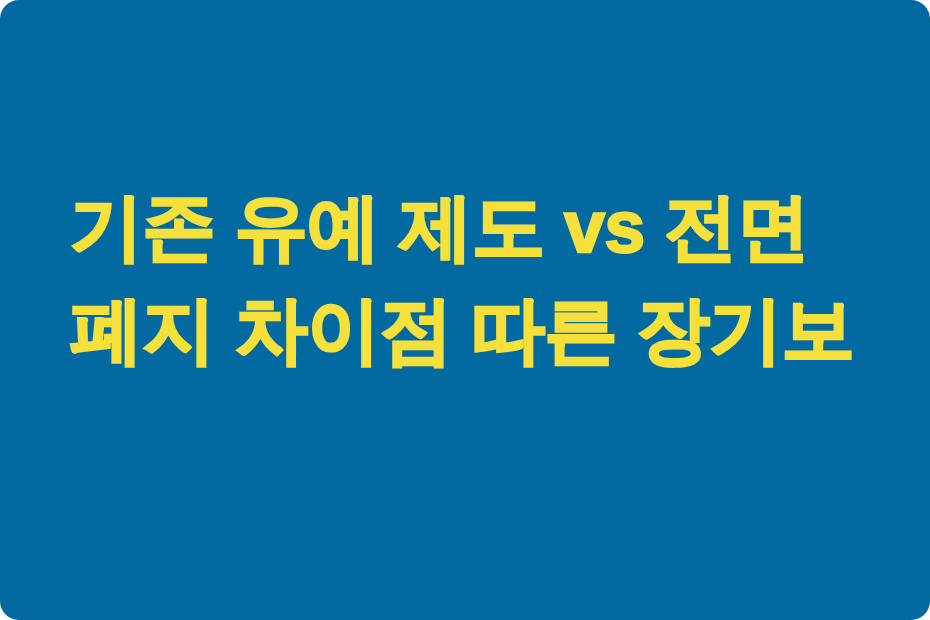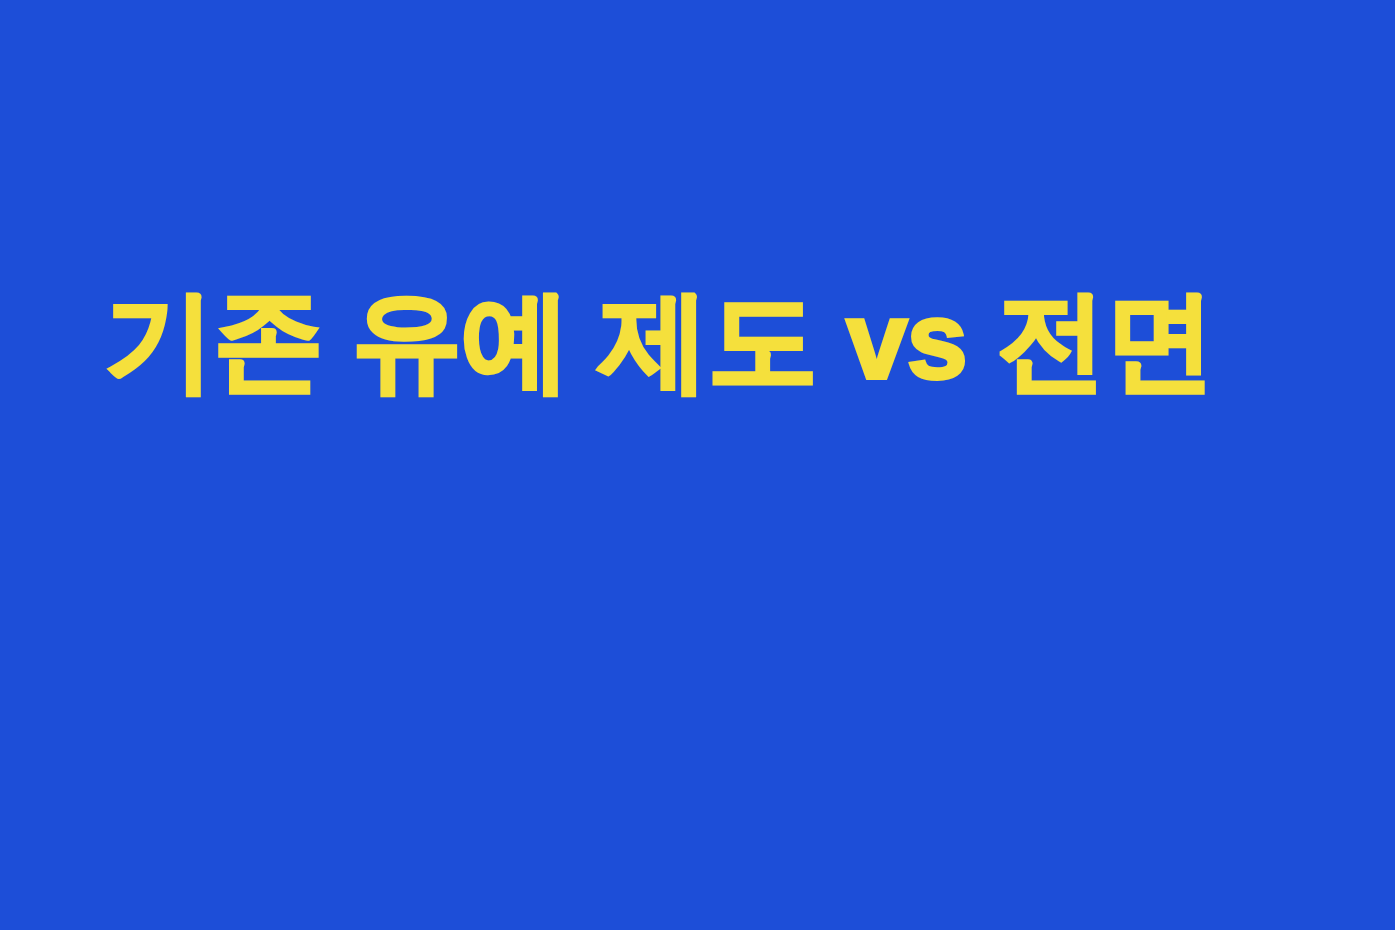--- a/index.html
+++ b/index.html
@@ -46,23 +46,24 @@
     text-align: left;
     
     paint-order: stroke fill;
     -webkit-text-stroke: 2.5px #F5E03C;
     text-rendering: geometricPrecision;
   }
 </style>
 </head>
 <body>
 
-<div id="thumbnail-card" style="background: #1d4ed8;">
+<div id="thumbnail-card" style="background: #0369a1; border-radius: 19px;">
 
   <div id="title-block">
 
     <span class="title-line" style="color: rgb(245, 224, 60); -webkit-text-stroke: 2.5px rgb(245, 224, 60);">기존 유예 제도 vs 전면</span>
 
+    <span class="title-line" style="color: rgb(245, 224, 60); -webkit-text-stroke: 2.5px rgb(245, 224, 60);">폐지 차이점 따른 장기보</span>
 
 
   </div>
 
 </div>
 
 </body></html>

